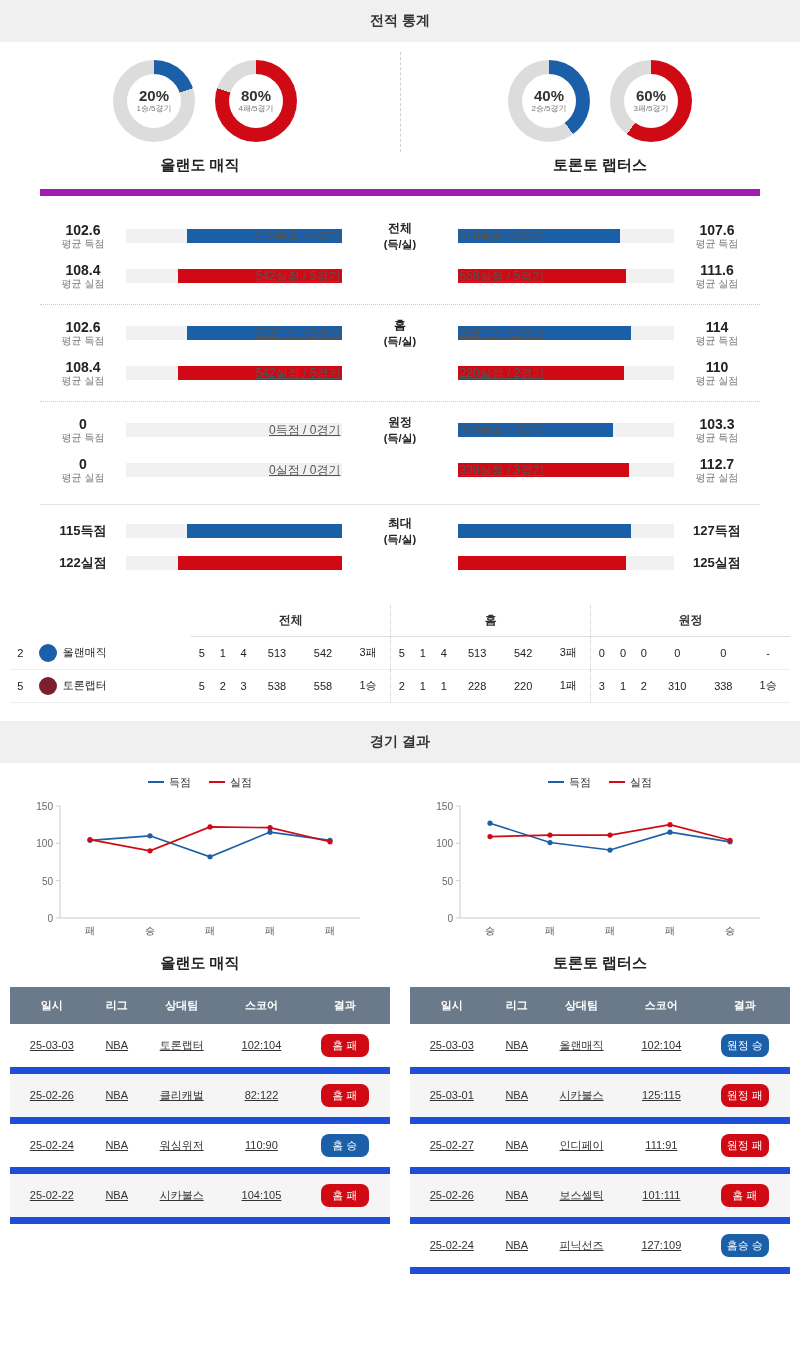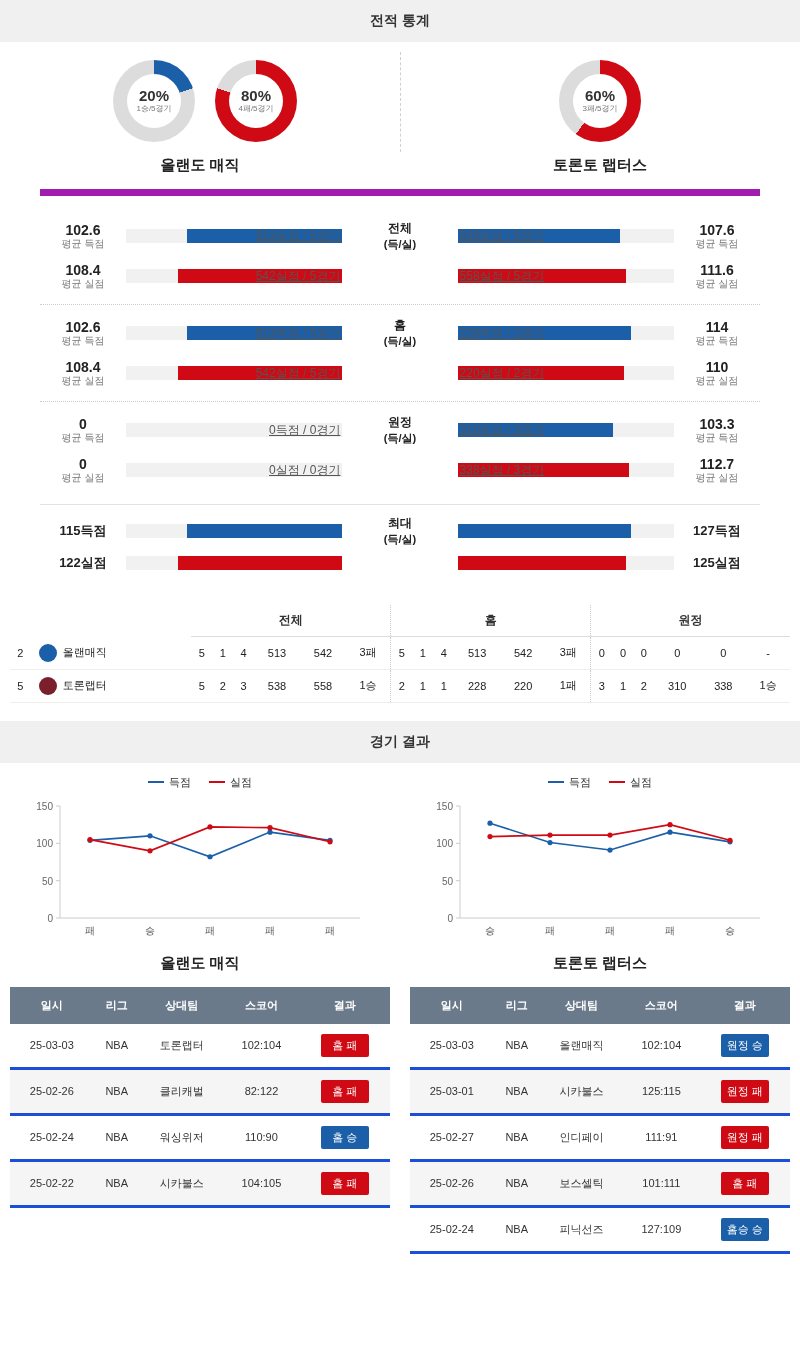--- a/index.html
+++ b/index.html
@@ -163,31 +163,32 @@
     background: #6b7a8a;
     color: #fff;
     font-weight: bold;
     padding: 11px 2px;
     text-align: center;
     font-size: 11px;
   }
   .res-table tbody td {
     padding: 10px 2px;
     text-align: center;
-    border-bottom: 3px solid #1d4ed8;
+    border-bottom: 7px solid #1d4ed8;
     color: #333;
+    text-decoration: underline;
   }
   .res-table tbody tr:nth-child(even) { background: #f5f5f5; }
   .badge {
     display: inline-block;
     min-width: 48px;
     padding: 4px 6px;
     color: #fff;
     font-size: 11px;
-    border-radius: 2px;
+    border-radius: 8px;
   }
   .badge.red { background: #d00a14; }
   .badge.blue { background: #1b5fa8; }
 </style>
 </head>
 <body>
 
 <div class="section-header">
   <span>전적 통계</span>
 </div>
@@ -206,20 +207,28 @@
     <div class="donut-wrap">
       <div class="donut" id="donut1" style="background: conic-gradient(rgb(208, 10, 20) 0deg, rgb(208, 10, 20) 288deg, rgb(220, 220, 220) 288deg, rgb(220, 220, 220) 360deg);">
         <div class="hole">
           <span class="pct">80%</span>
           <span class="sub">4패/5경기</span>
         </div>
       </div>
     </div>
   </div>
   <div class="donut-half right">
+    <div class="donut-wrap">
+      <div class="donut" id="donut2" style="background: conic-gradient(rgb(27, 95, 168) 0deg, rgb(27, 95, 168) 144deg, rgb(220, 220, 220) 144deg, rgb(220, 220, 220) 360deg);">
+        <div class="hole">
+          <span class="pct">40%</span>
+          <span class="sub">2승/5경기</span>
+        </div>
+      </div>
+    </div>
     <div class="donut-wrap">
       <div class="donut" id="donut3" style="background: conic-gradient(rgb(208, 10, 20) 0deg, rgb(208, 10, 20) 216deg, rgb(220, 220, 220) 216deg, rgb(220, 220, 220) 360deg);">
         <div class="hole">
           <span class="pct">60%</span>
           <span class="sub">3패/5경기</span>
         </div>
       </div>
     </div>
   </div>
 </div>

